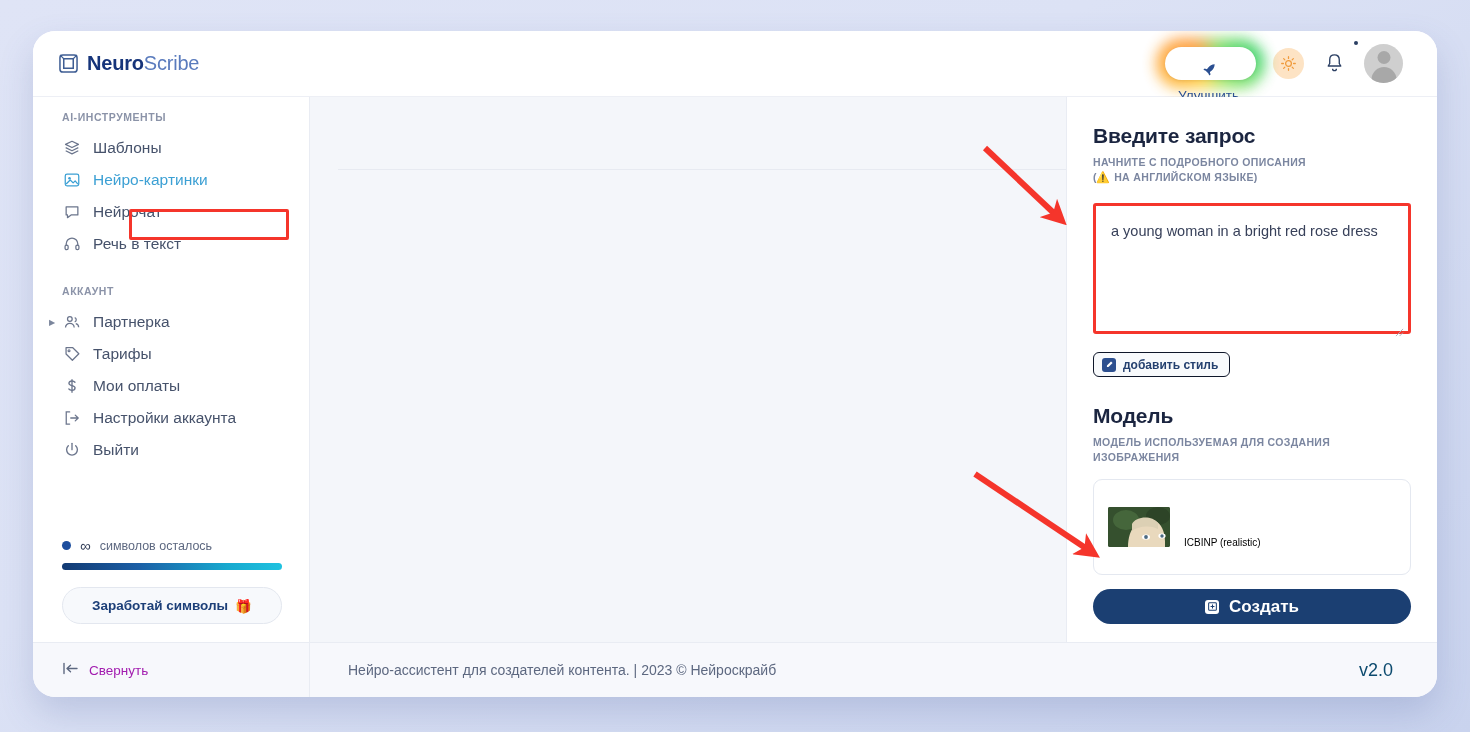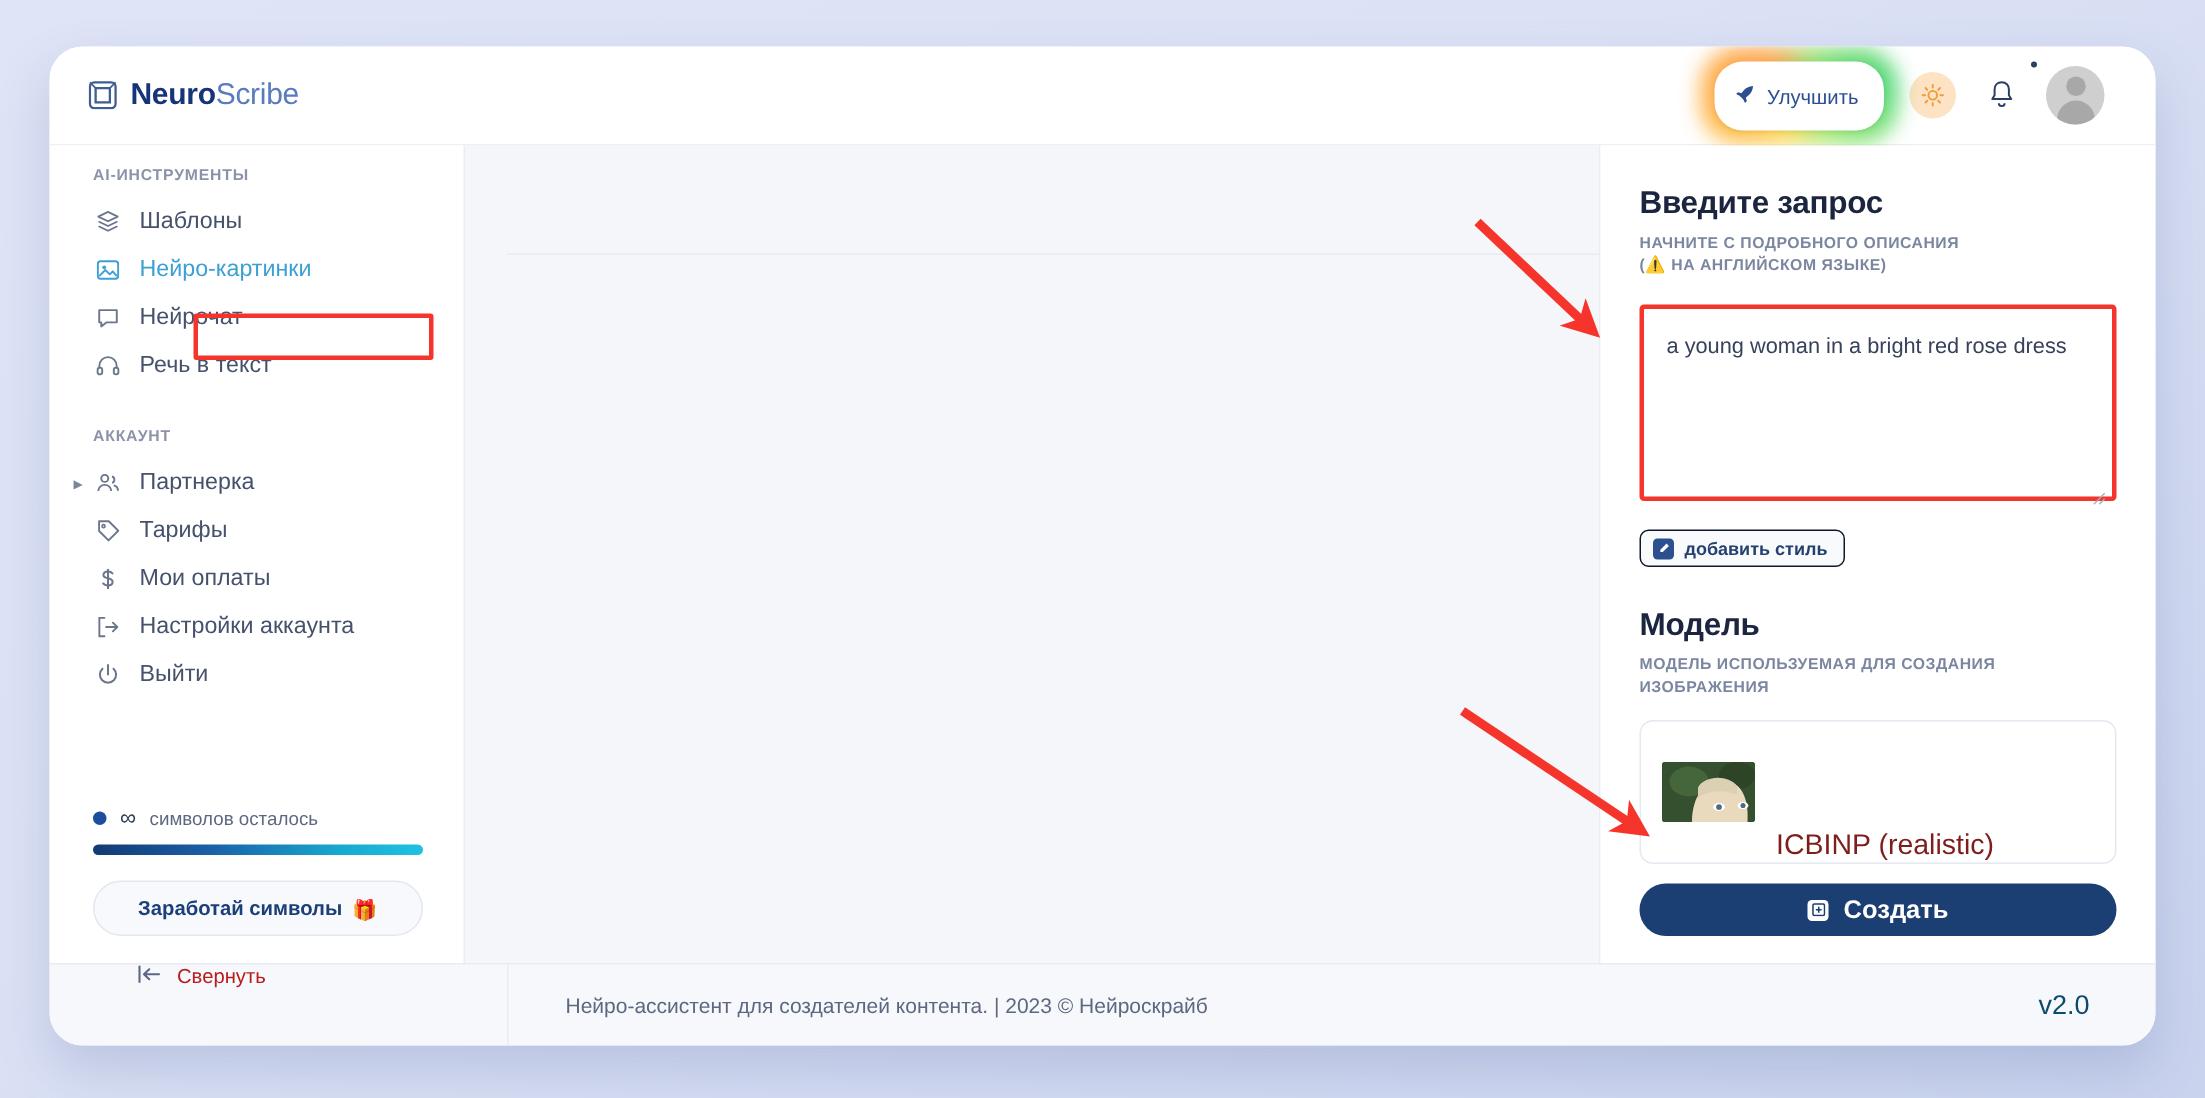--- a/index.html
+++ b/index.html
@@ -87,30 +87,31 @@
     border-radius: 26px;
     background: conic-gradient(from 200deg, #ffd84d, #ffae3a, #ff9a3c, #8fe06a, #3fd36b, #9ee86e, #ffd84d);
     filter: blur(7px);
     opacity: .95;
   }
   #improve-button {
     position: relative;
     background: #ffffff;
     border: none;
     border-radius: 19px;
-    height: 46px;
-    padding: 1px 17px 0 13px;
+    height: 33px;
+    padding: 16px 17px 0 13px;
     display: flex;
     align-items: center;
     gap: 8px;
     font-family: inherit;
     font-size: 13.5px;
     color: #2b4f91;
     cursor: pointer;
     box-shadow: 0 1px 3px rgba(0,0,0,.08);
+    flex-direction: column;
   }
 
   .icon-btn {
     border: none;
     background: none;
     cursor: pointer;
     display: flex;
     align-items: center;
     justify-content: center;
     padding: 0;
@@ -381,23 +382,24 @@
   }
   #model-thumb {
     width: 62px; height: 40px;
     flex: 0 0 62px;
     border-radius: 2px;
     overflow: hidden;
     position: relative;
     background: #2e4a2a;
   }
   #model-name {
-    font-size: 19px;
-    color: #7f1d1d;
+    font-size: 10px;
+    color: #000000;
     align-self: flex-end;
+    margin-bottom: 26px;
   }
 
   #create-button {
     position: absolute;
     left: 26px;
     bottom: 18px;
     width: 318px;
     height: 35px;
     border: none;
     border-radius: 25px;
@@ -429,31 +431,30 @@
     background: #f7f8fc;
     border-top: 1px solid #e9ecf3;
     display: flex;
     align-items: center;
   }
   #collapse-button {
     width: 277px;
     flex: 0 0 277px;
     padding-left: 29px;
     display: flex;
-    align-items: flex-start;
+    align-items: center;
     gap: 10px;
     font-size: 13.5px;
-    color: #b91c1c;
+    color: #a21caf;
     background: none;
     border: none;
     font-family: inherit;
     cursor: pointer;
     height: 100%;
     border-right: 1px solid #e9ecf3;
-    margin-left: 29px;
   }
   #footer-middle {
     flex: 1 1 auto;
     display: flex;
     align-items: center;
     justify-content: space-between;
     padding: 0 44px 0 38px;
     font-size: 14px;
     color: #5d6880;
   }

